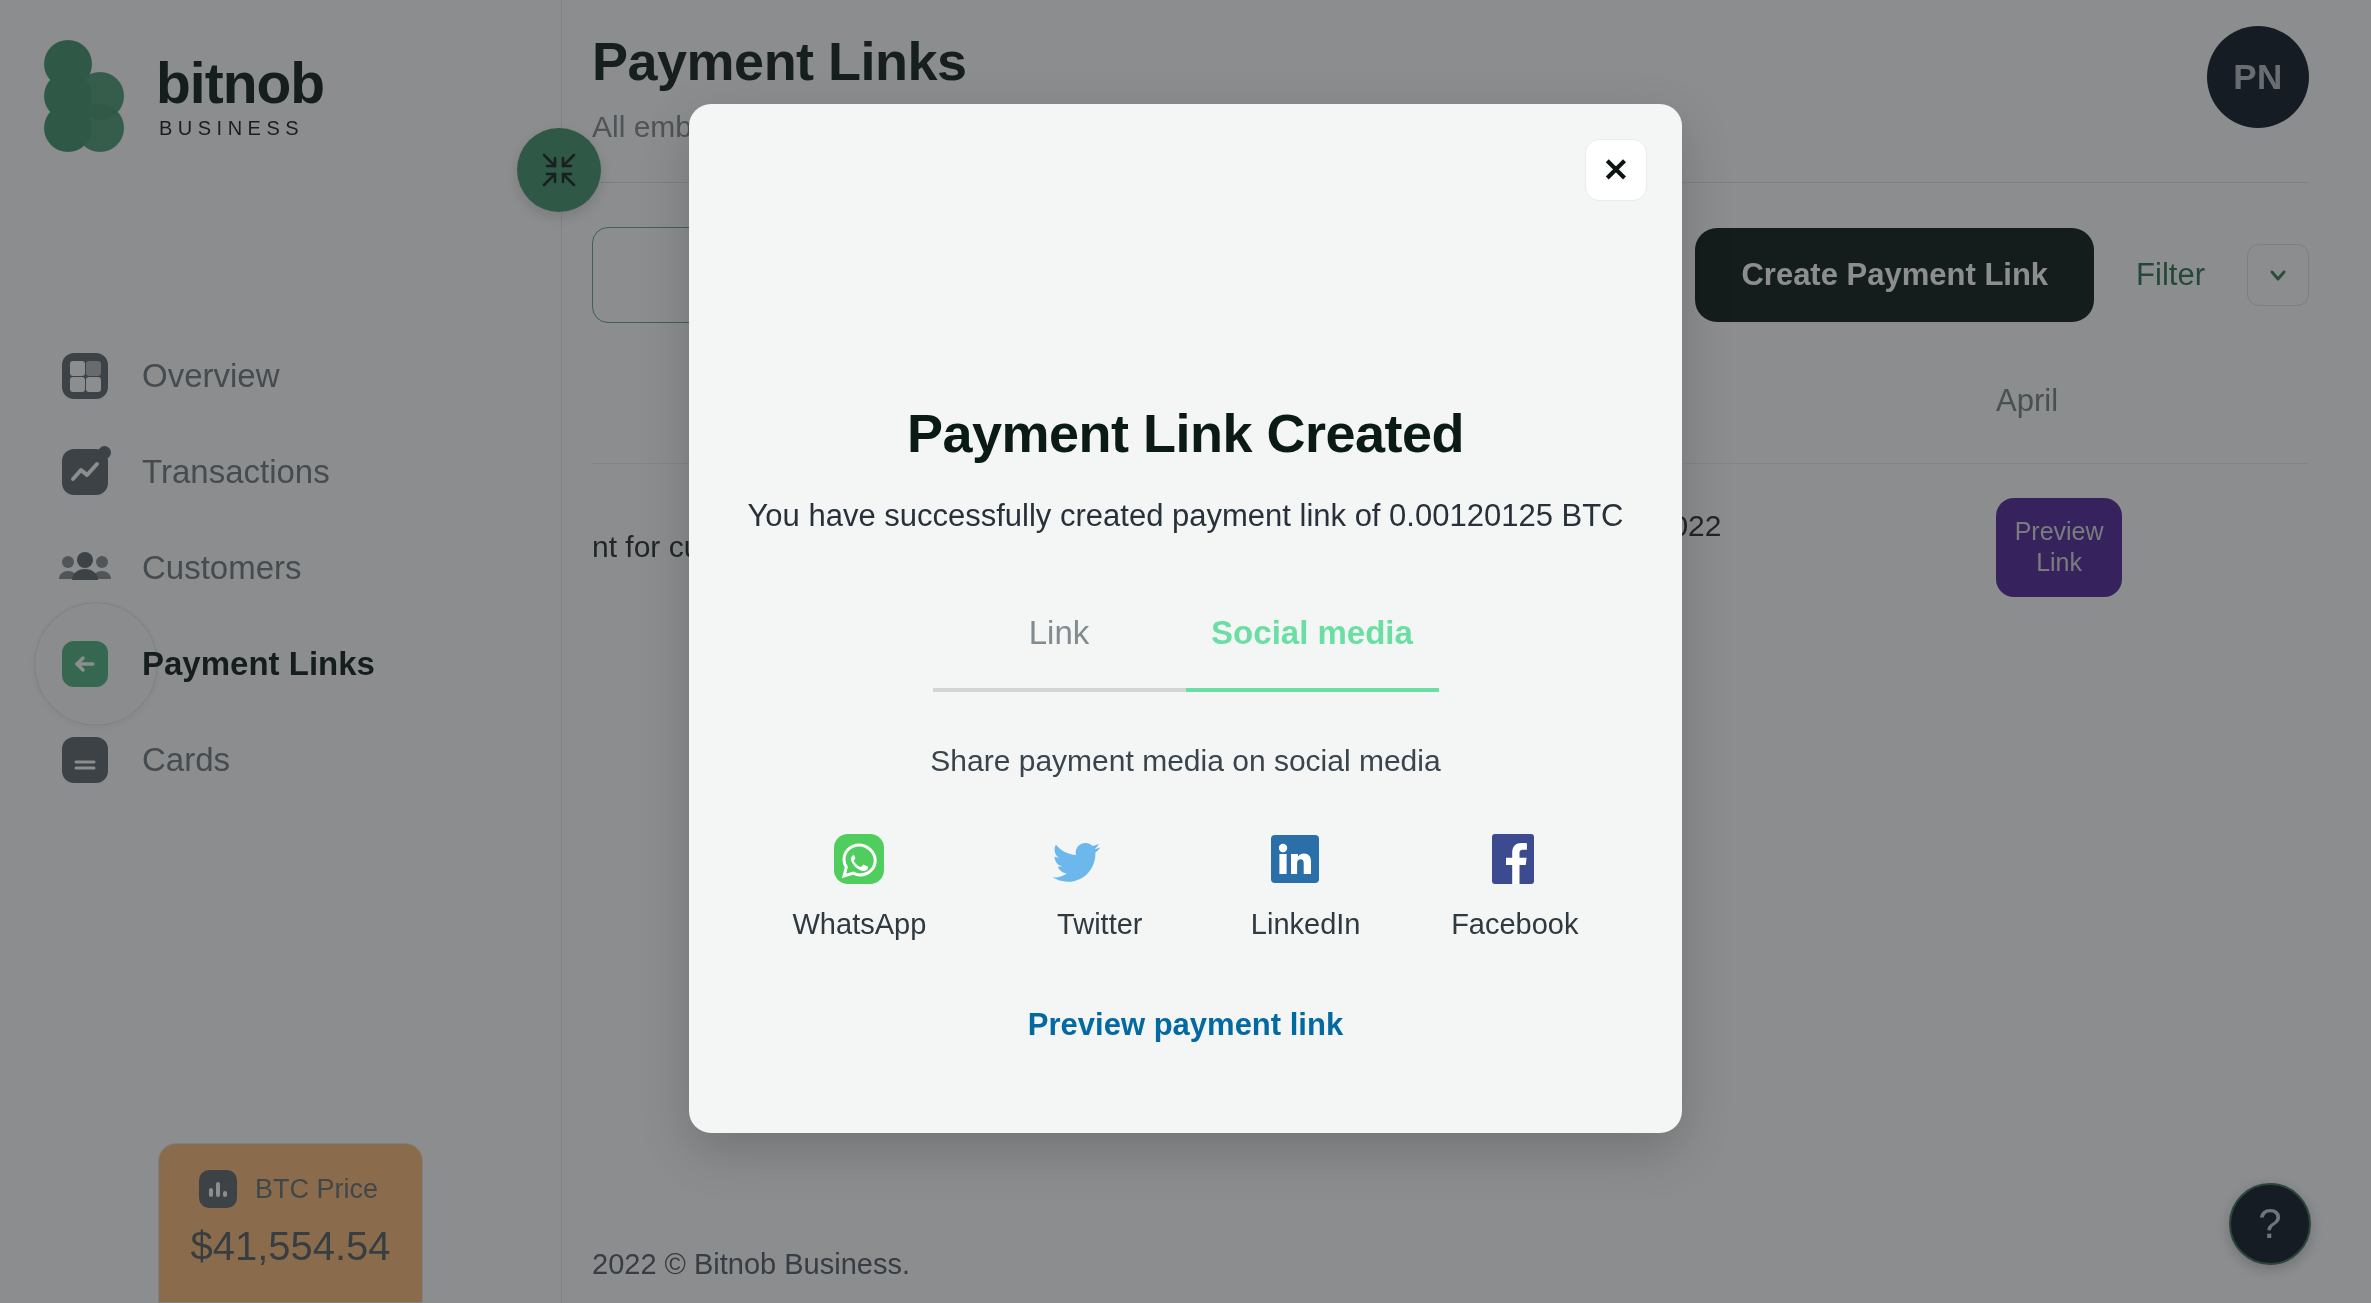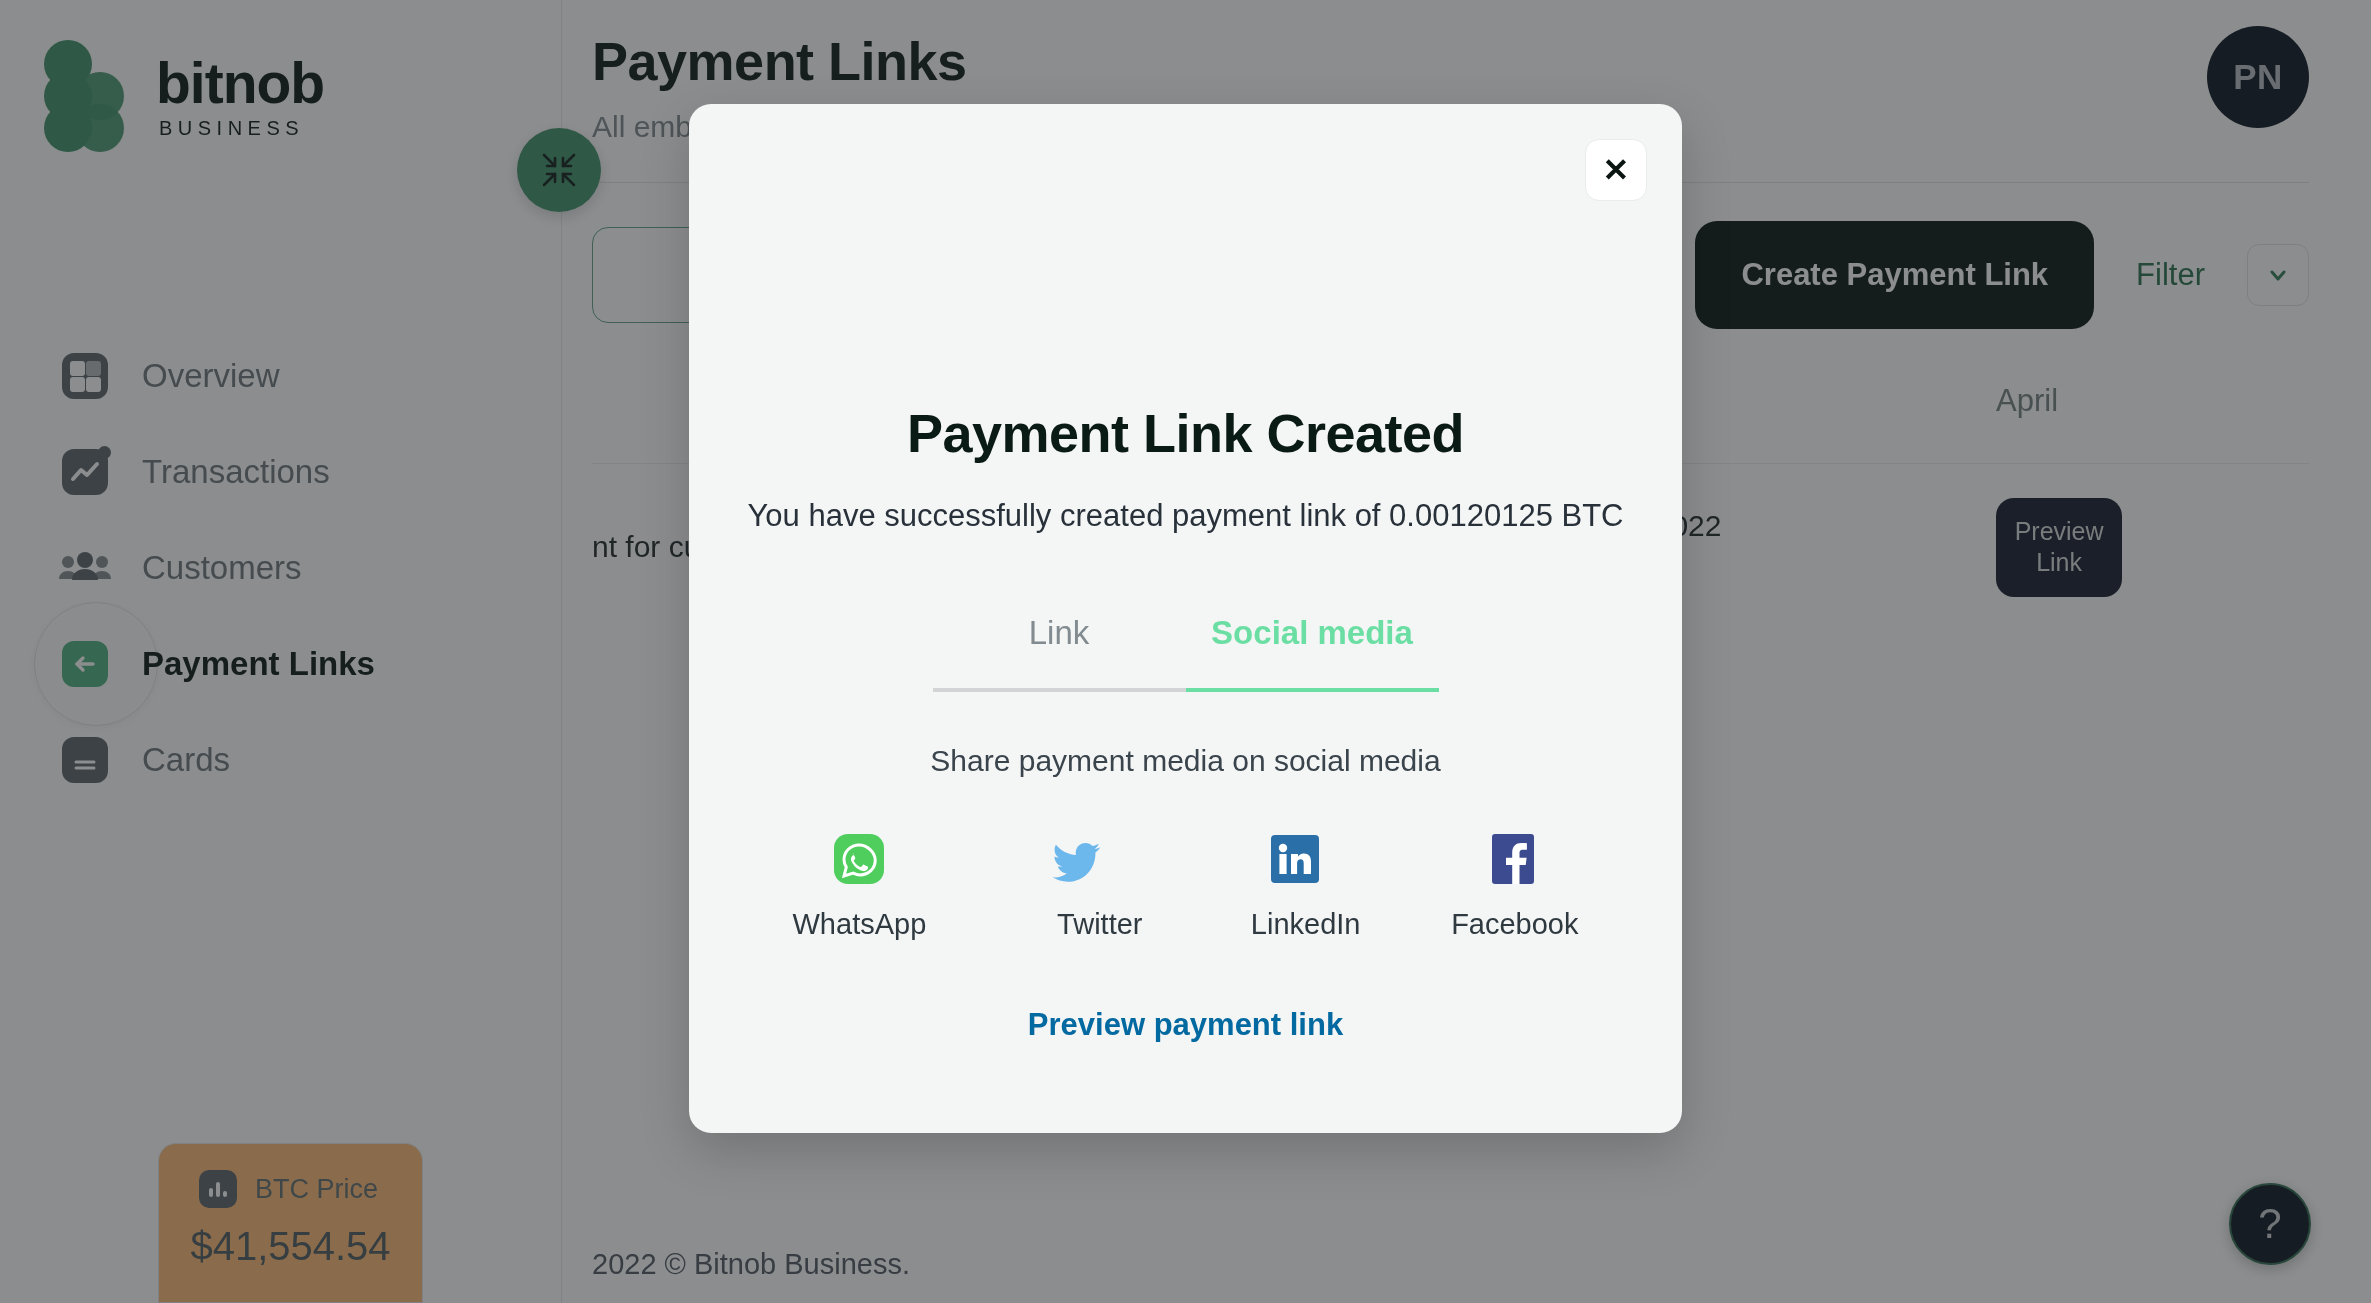--- a/index.html
+++ b/index.html
@@ -163,21 +163,21 @@
     border: 1.5px solid #5e9f83;
     border-radius: 16px;
     background: #fff;
   }
   .toolbar-right { margin-left: auto; display: flex; align-items: center; gap: 42px; }
   .btn-primary {
     background: #03130d; color: #fff;
     font-size: 31px; font-weight: 700;
     border-radius: 22px;
     padding: 0 46px;
-    height: 108px;
+    height: 94px;
     display:flex; align-items:center; justify-content:center;
     border: none;
     font-family: "Liberation Sans", sans-serif;
     white-space: nowrap;
   }
   .filter-label { font-size: 31px; color: #27704c; }
   .filter-chev {
     width: 62px; height: 62px;
     border: 1px solid #dfe3e4;
     border-radius: 12px;
@@ -191,21 +191,21 @@
     text-align: left; padding-bottom: 44px;
   }
   table.tbl td {
     font-size: 30px; color: #1d2427;
     padding: 34px 0;
     border-top: 1px solid #eceeef;
     vertical-align: middle;
   }
   .cell-date { white-space: pre-line; line-height: 1.45; }
   .btn-preview {
-    background: #0f172a; color: #d8dcda;
+    background: #4c1d95; color: #d8dcda;
     font-size: 25px; line-height: 1.25;
     border-radius: 18px;
     width: 126px; padding: 18px 0;
     text-align: center;
     display:inline-block;
   }
   .avatar {
     position: absolute;
     right: 62px; top: 26px;
     width: 102px; height: 102px;

